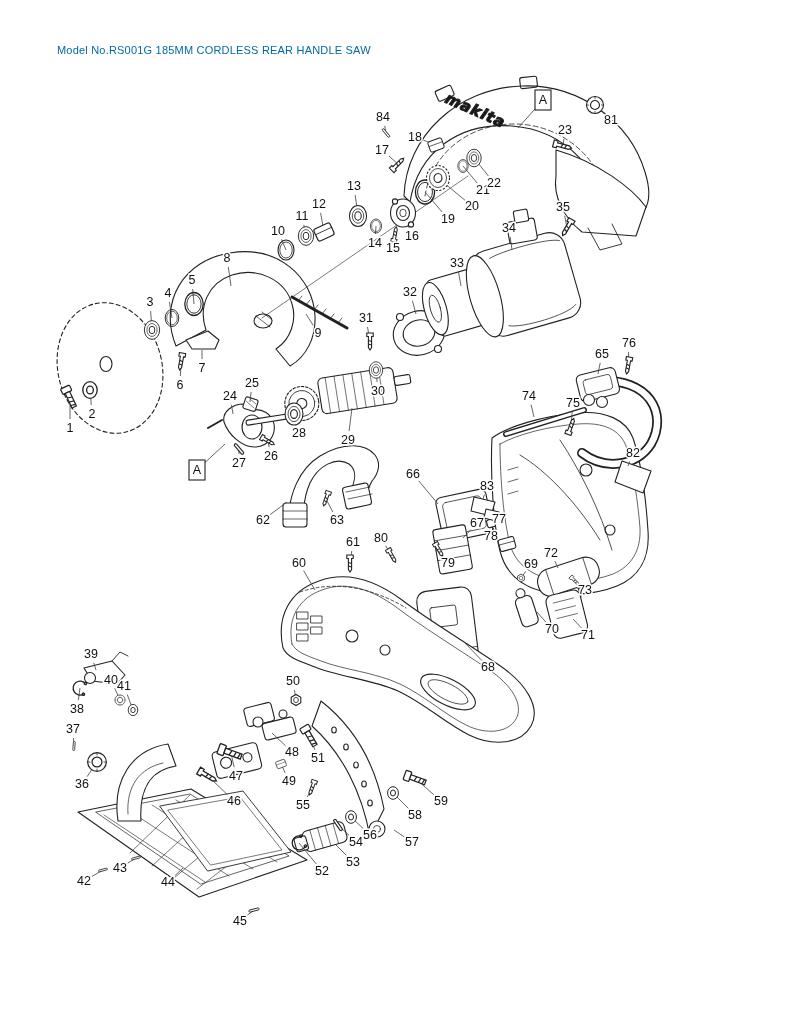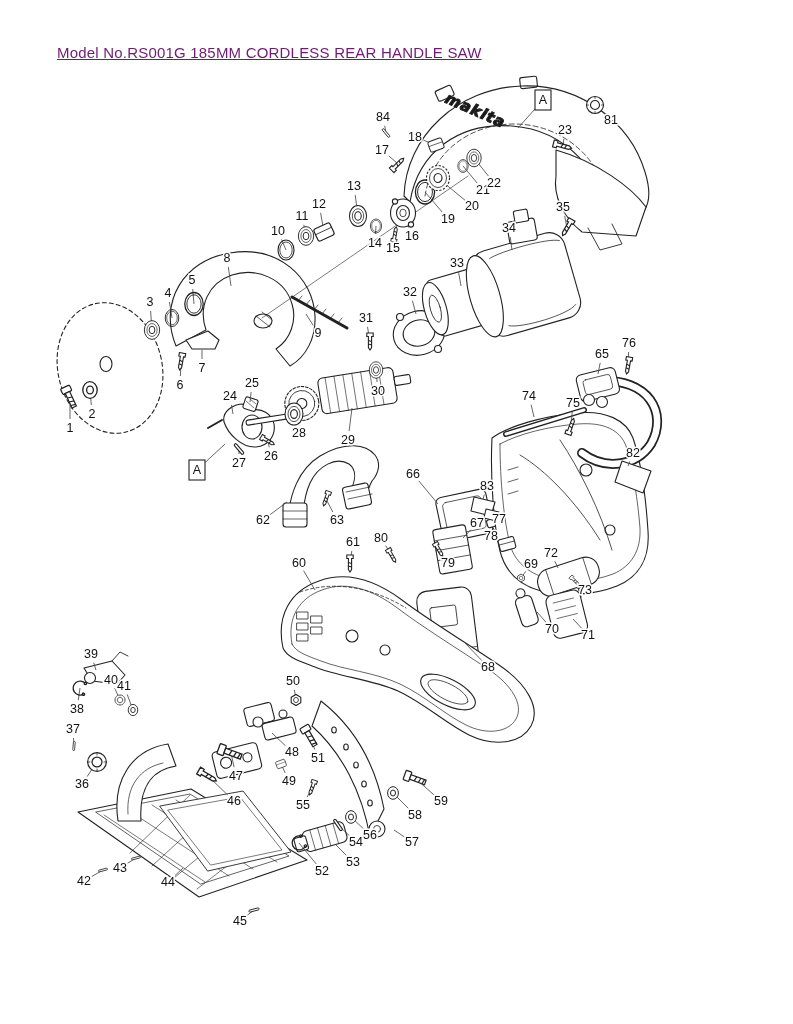--- a/index.html
+++ b/index.html
@@ -1,19 +1,19 @@
 <!DOCTYPE html>
 <html><head>
 <meta charset="utf-8">
 <style>
   html,body{margin:0;padding:0;}
   body{width:793px;height:1024px;background:#fff;position:relative;overflow:hidden;
        font-family:"Liberation Sans",sans-serif;}
-  #page-title{position:absolute;left:57px;top:44px;font-size:15px;color:#701a75;
-       letter-spacing:.2px;white-space:nowrap;text-decoration:underline;}
+  #page-title{position:absolute;left:57px;top:44px;font-size:11px;color:#0369a1;
+       letter-spacing:.2px;white-space:nowrap;}
   #diagram-svg{position:absolute;left:0;top:0;}
   .plabel{font:12.5px "Liberation Sans",sans-serif;fill:#111;text-anchor:middle;
        dominant-baseline:central;paint-order:stroke;stroke:#fff;stroke-width:3px;}
   .leader{stroke:#4a4a4a;stroke-width:.85;fill:none;}
   .marker-box{fill:#fff;stroke:#222;stroke-width:1.1;}
   .logo{font:italic 700 15px "DejaVu Sans",sans-serif;fill:#161616;letter-spacing:1px;}
 </style>
 </head>
 <body>
 

